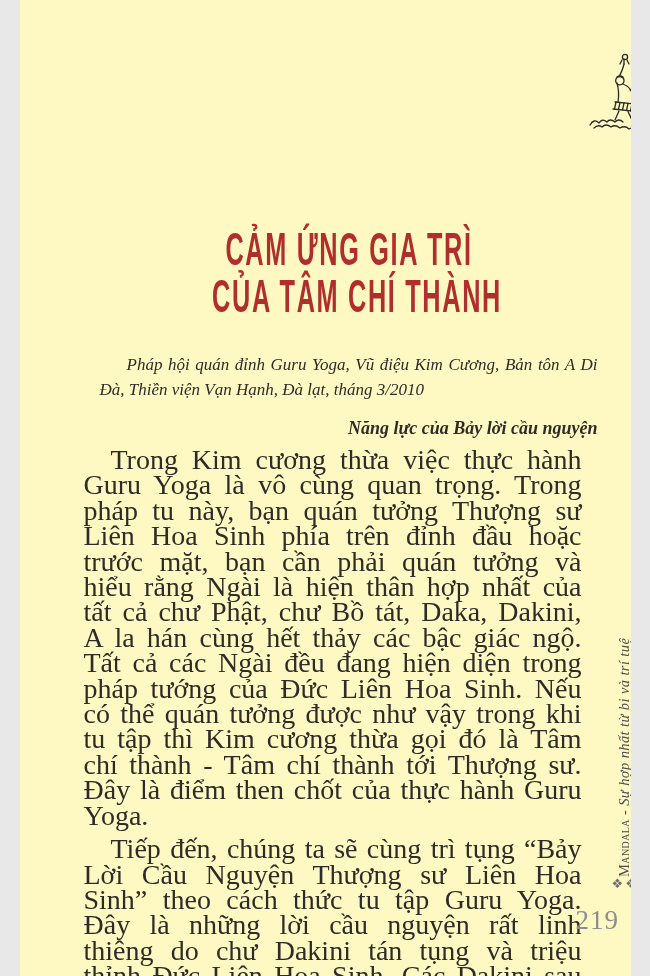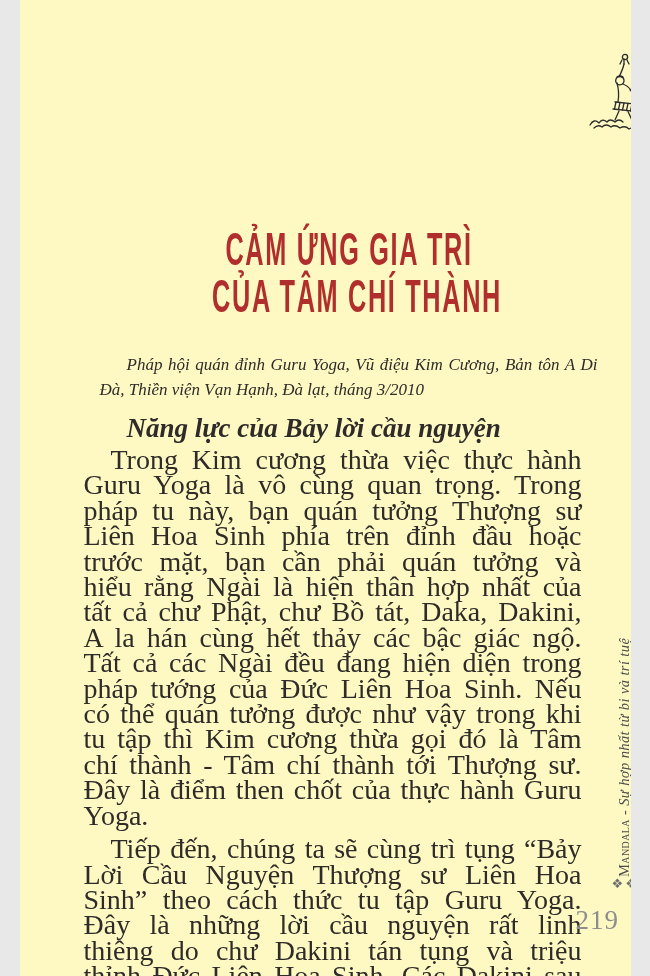--- a/index.html
+++ b/index.html
@@ -58,23 +58,24 @@
   }
 
   
   .section-heading {
     position: absolute;
     top: 415px;
     left: 80px;
     width: 498px;
     font-weight: bold;
     font-style: italic;
-    font-size: 27px;
+    font-size: 18px;
     line-height: 26px;
     text-indent: 27px;
+    text-align: right;
   }
 
   
   .body-copy {
     position: absolute;
     top: 447px;
     left: 64px;
     width: 498px;
     font-size: 28px;
     line-height: 25.4px;

